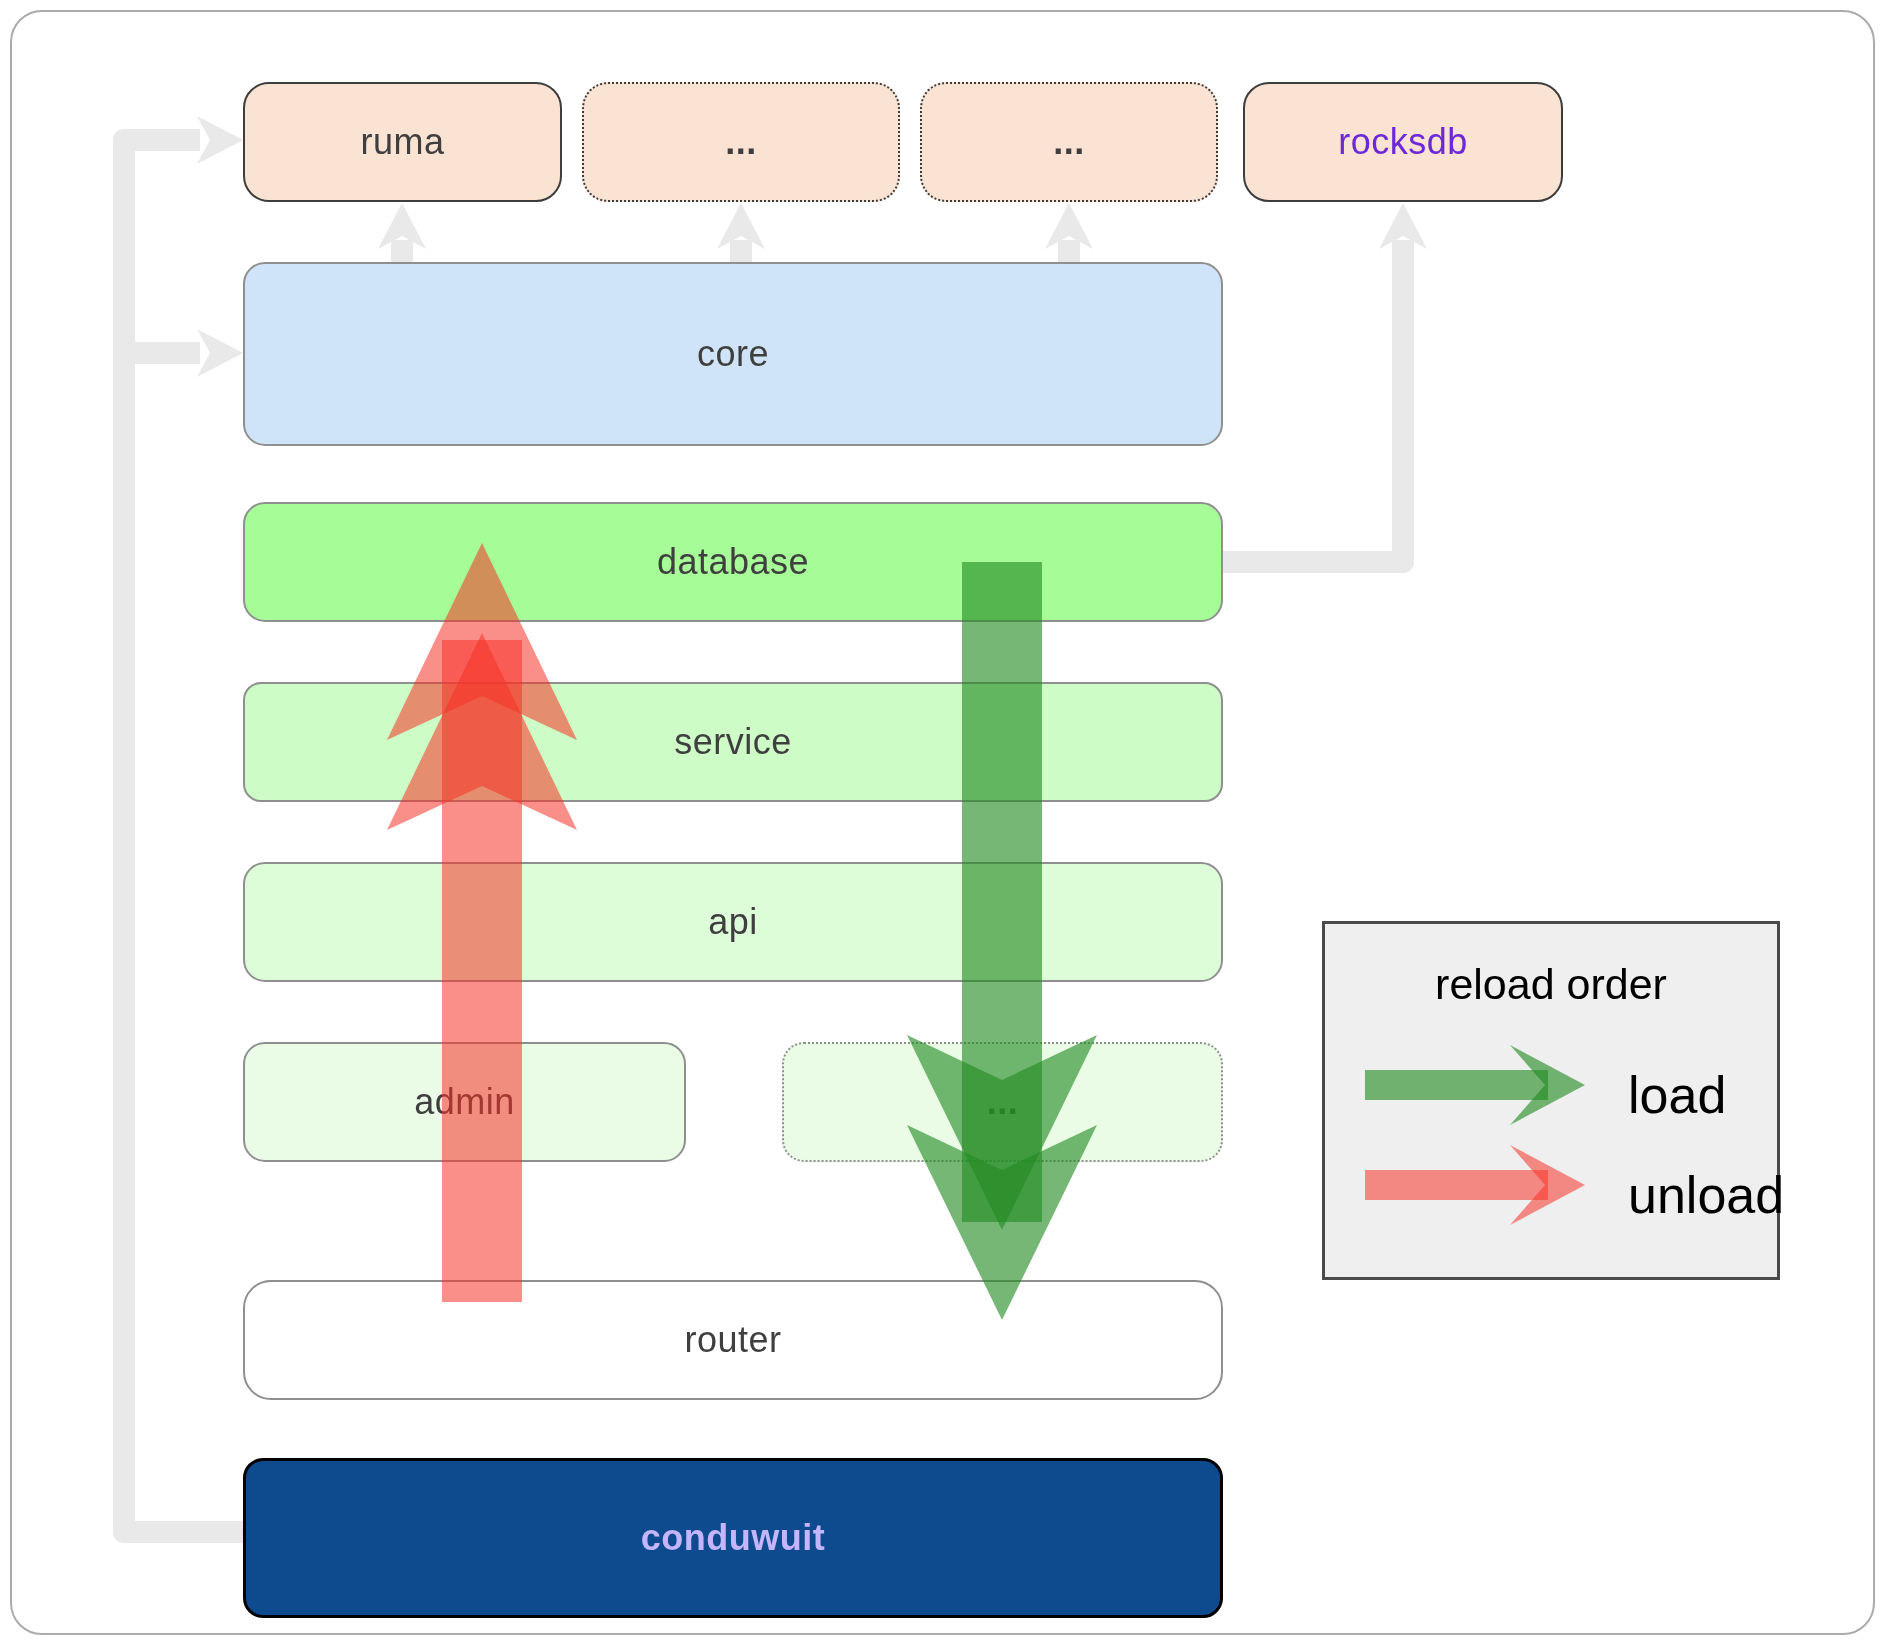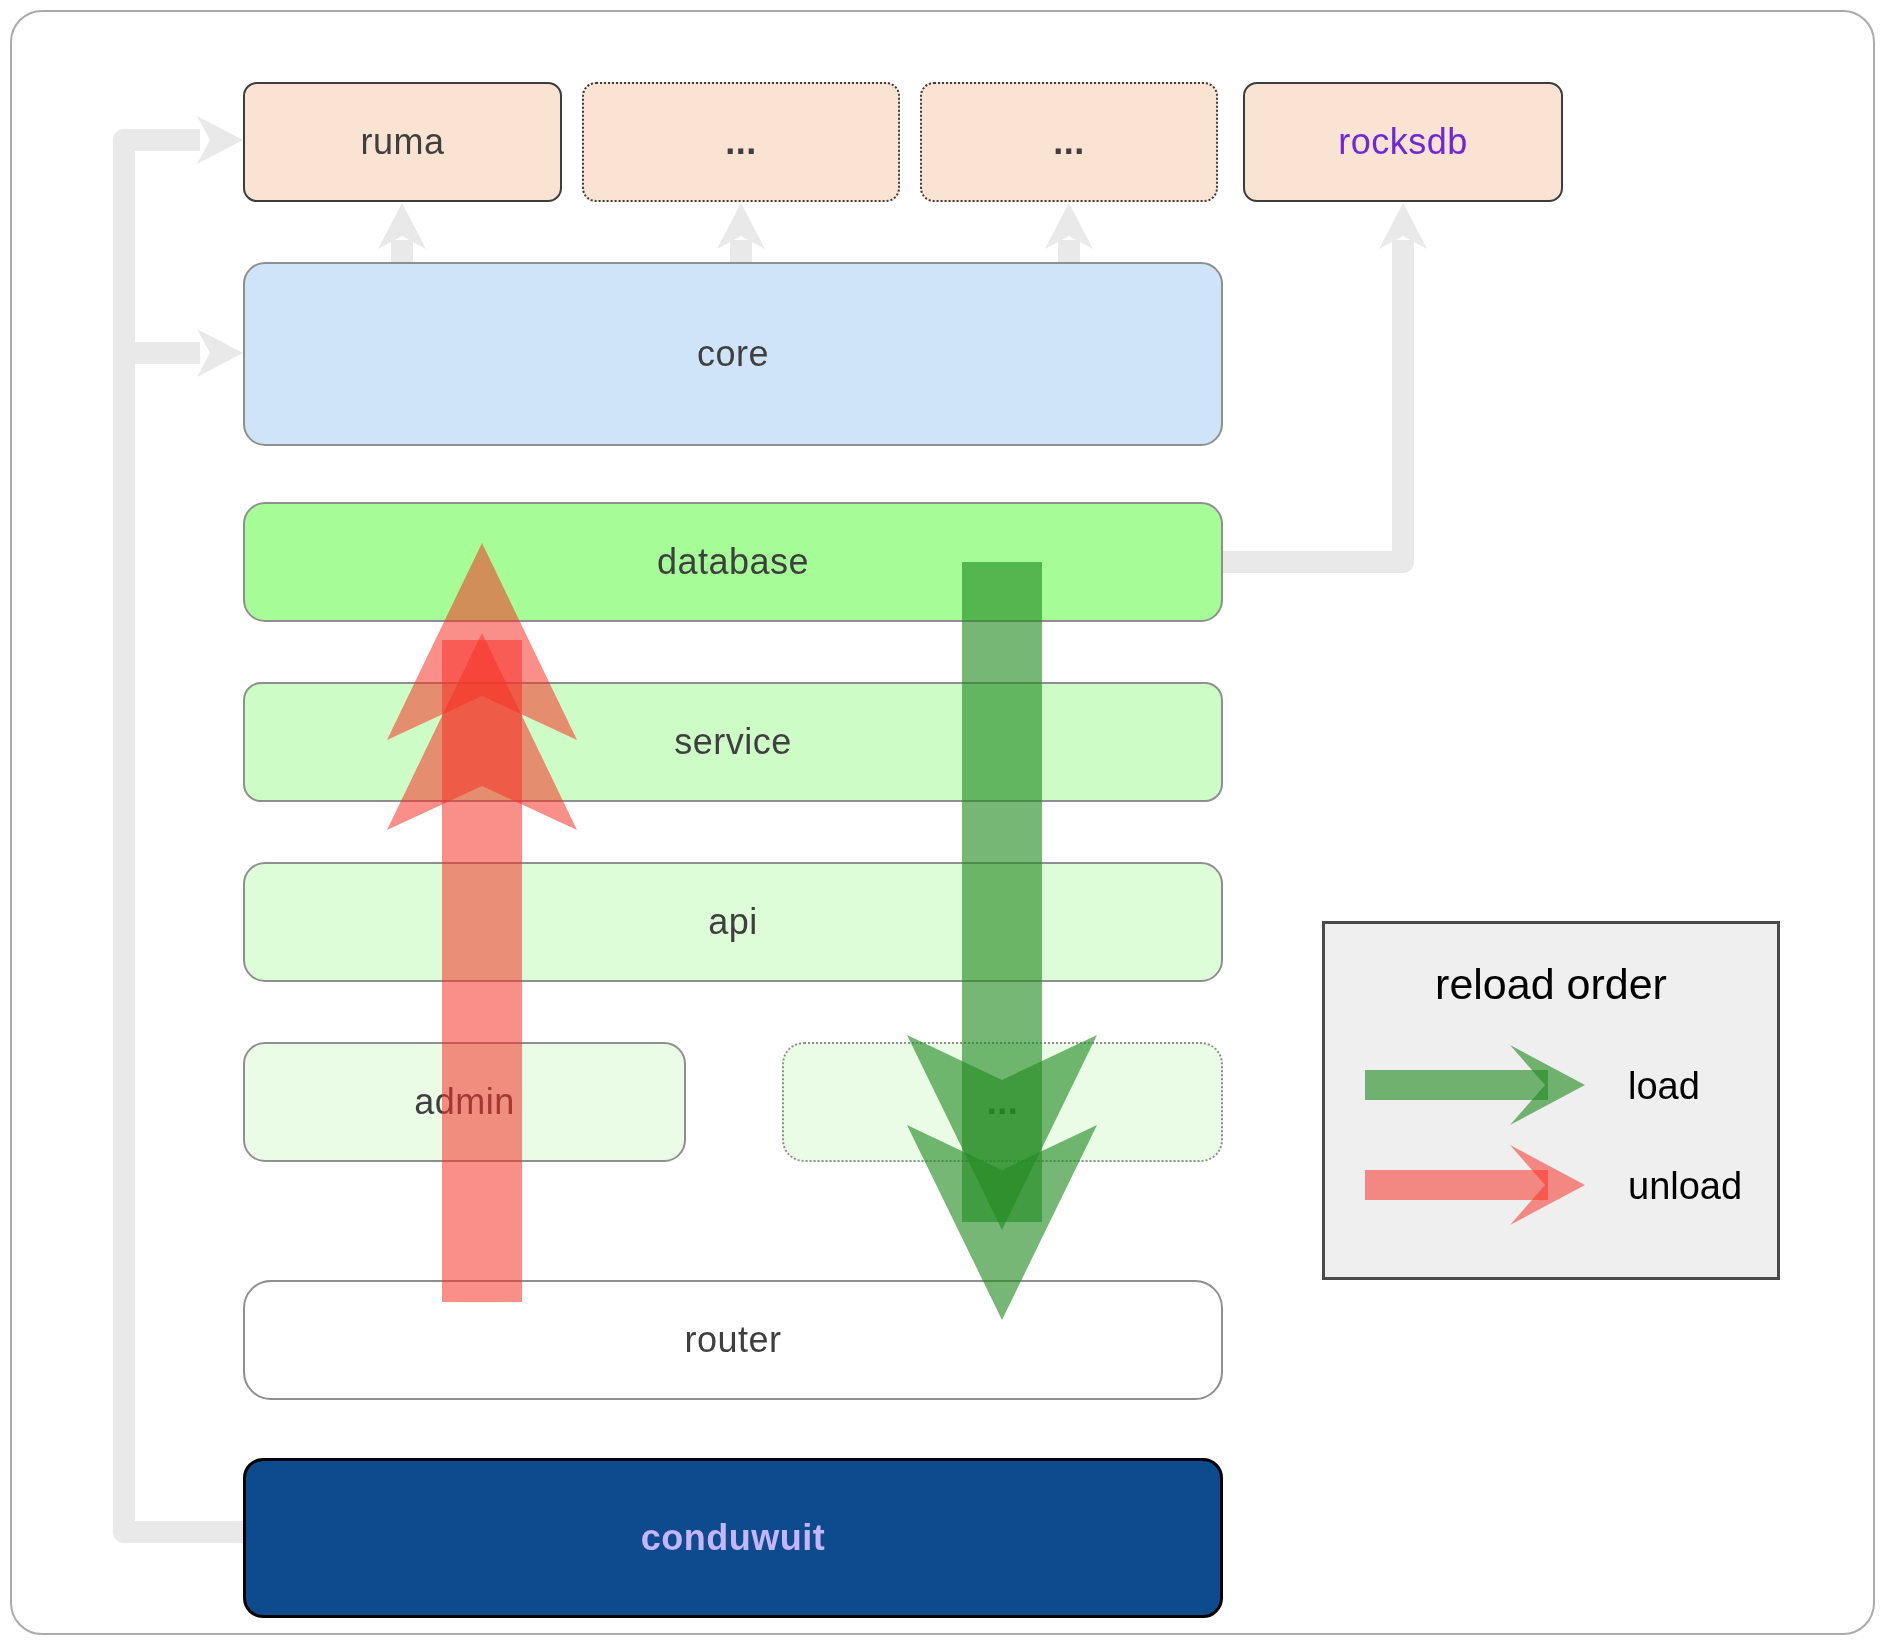--- a/index.html
+++ b/index.html
@@ -4,31 +4,31 @@
 <style>
   html,body{margin:0;padding:0;background:#ffffff;}
   .canvas{position:relative;width:1883px;height:1643px;background:#ffffff;overflow:hidden;
           font-family:"Liberation Sans",sans-serif;}
   .frame{position:absolute;left:10px;top:10px;width:1861px;height:1621px;
          border:2.5px solid #ababab;border-radius:32px;}
   svg.layer{position:absolute;left:0;top:0;width:1883px;height:1643px;}
   .node{position:absolute;display:flex;align-items:center;justify-content:center;
         border-radius:22px;border:2px solid #8f8f8f;box-sizing:border-box;}
   .node span{font-size:36px;letter-spacing:.5px;}
-  .node.dark-border{border-color:#3d3d3d;border-radius:14px;}
+  .node.dark-border{border-color:#3d3d3d;border-radius:26px;}
   .node.dotted{border-style:dotted;}
   .node.heavy{border-width:3px;border-color:#000;}
   .node .bold{font-weight:700;}
   .legend{position:absolute;left:1322px;top:921px;width:458px;height:359px;
           box-sizing:border-box;border:3px solid #6d28d9;}
   .legend-title{position:absolute;left:0;top:36px;width:100%;text-align:center;
                 font-size:43px;}
   .legend-row{position:absolute;left:40px;display:flex;align-items:center;}
   .legend-row svg{display:block;}
-  .legend-label{position:absolute;font-size:38px;}
+  .legend-label{position:absolute;font-size:52px;}
 </style>
 </head>
 <body>
 
 <div class="canvas">
 
   <div class="frame"></div>
 
   <svg class="layer">
 

